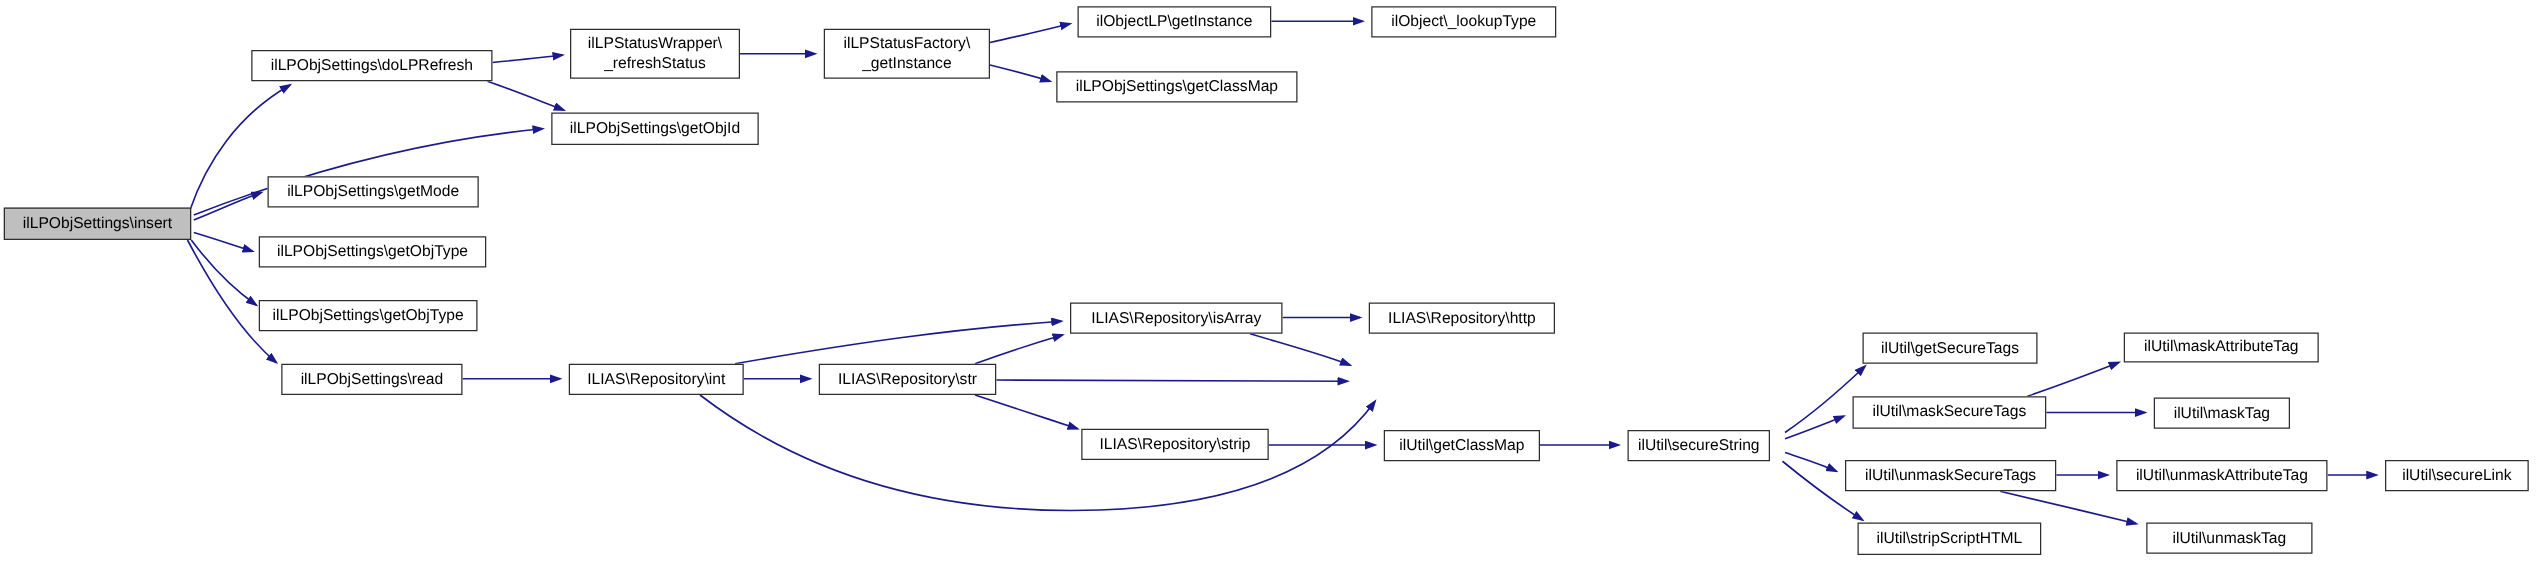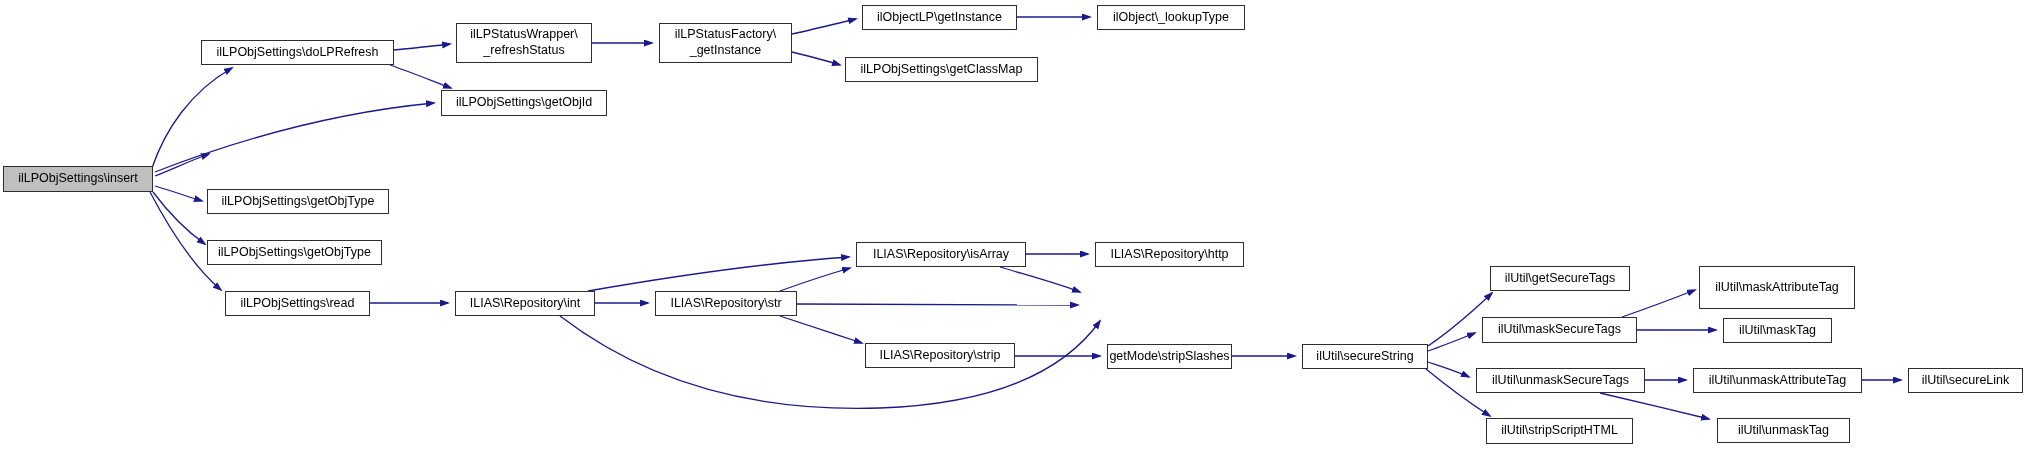--- a/index.html
+++ b/index.html
@@ -84,33 +84,34 @@
   <div class="node hl" style="left:3px;top:166px;width:150px;height:26px">ilLPObjSettings\insert</div>
   <div class="node" style="left:201px;top:40px;width:193px;height:25px">ilLPObjSettings\doLPRefresh</div>
   <div class="node" style="left:456px;top:23px;width:136px;height:40px">ilLPStatusWrapper\
 _refreshStatus</div>
   <div class="node" style="left:862px;top:5px;width:155px;height:25px">ilObjectLP\getInstance</div>
   <div class="node" style="left:659px;top:23px;width:133px;height:40px">ilLPStatusFactory\
 _getInstance</div>
   <div class="node" style="left:1097px;top:5px;width:148px;height:25px">ilObject\_lookupType</div>
   <div class="node" style="left:845px;top:57px;width:193px;height:25px">ilLPObjSettings\getClassMap</div>
   <div class="node" style="left:441px;top:90px;width:166px;height:26px">ilLPObjSettings\getObjId</div>
+  <div class="node" style="left:214px;top:141px;width:169px;height:25px">ilLPObjSettings\getMode</div>
   <div class="node" style="left:207px;top:189px;width:182px;height:25px">ilLPObjSettings\getObjType</div>
   <div class="node" style="left:207px;top:240px;width:175px;height:25px">ilLPObjSettings\getObjType</div>
   <div class="node" style="left:225px;top:291px;width:145px;height:25px">ilLPObjSettings\read</div>
   <div class="node" style="left:455px;top:291px;width:140px;height:25px">ILIAS\Repository\int</div>
   <div class="node" style="left:655px;top:291px;width:142px;height:25px">ILIAS\Repository\str</div>
   <div class="node" style="left:856px;top:242px;width:170px;height:25px">ILIAS\Repository\isArray</div>
   <div class="node" style="left:1095px;top:242px;width:149px;height:25px">ILIAS\Repository\http</div>
   <div class="node" style="left:865px;top:343px;width:150px;height:25px">ILIAS\Repository\strip</div>
-  <div class="node" style="left:1107px;top:344px;width:125px;height:25px">getMode\stripSlashes</div>
-  <div class="node" style="left:1302px;top:344px;width:126px;height:25px">ilUtil\secureString</div>
+  <div class="node" style="left:1107px;top:344px;width:125px;height:25px">ilUtil\getClassMap</div>
+  <div class="node" style="left:1302px;top:344px;width:114px;height:25px">ilUtil\secureString</div>
   <div class="node" style="left:1490px;top:266px;width:140px;height:25px">ilUtil\getSecureTags</div>
   <div class="node" style="left:1482px;top:317px;width:155px;height:26px">ilUtil\maskSecureTags</div>
-  <div class="node" style="left:1699px;top:266px;width:156px;height:43px">ilUtil\maskAttributeTag</div>
+  <div class="node" style="left:1699px;top:266px;width:156px;height:24px">ilUtil\maskAttributeTag</div>
   <div class="node" style="left:1723px;top:318px;width:109px;height:25px">ilUtil\maskTag</div>
   <div class="node" style="left:1476px;top:368px;width:169px;height:25px">ilUtil\unmaskSecureTags</div>
   <div class="node" style="left:1693px;top:368px;width:169px;height:25px">ilUtil\unmaskAttributeTag</div>
   <div class="node" style="left:1908px;top:368px;width:115px;height:25px">ilUtil\secureLink</div>
   <div class="node" style="left:1486px;top:418px;width:147px;height:26px">ilUtil\stripScriptHTML</div>
   <div class="node" style="left:1717px;top:418px;width:133px;height:25px">ilUtil\unmaskTag</div>
 
 </div>
 
 </body></html>

